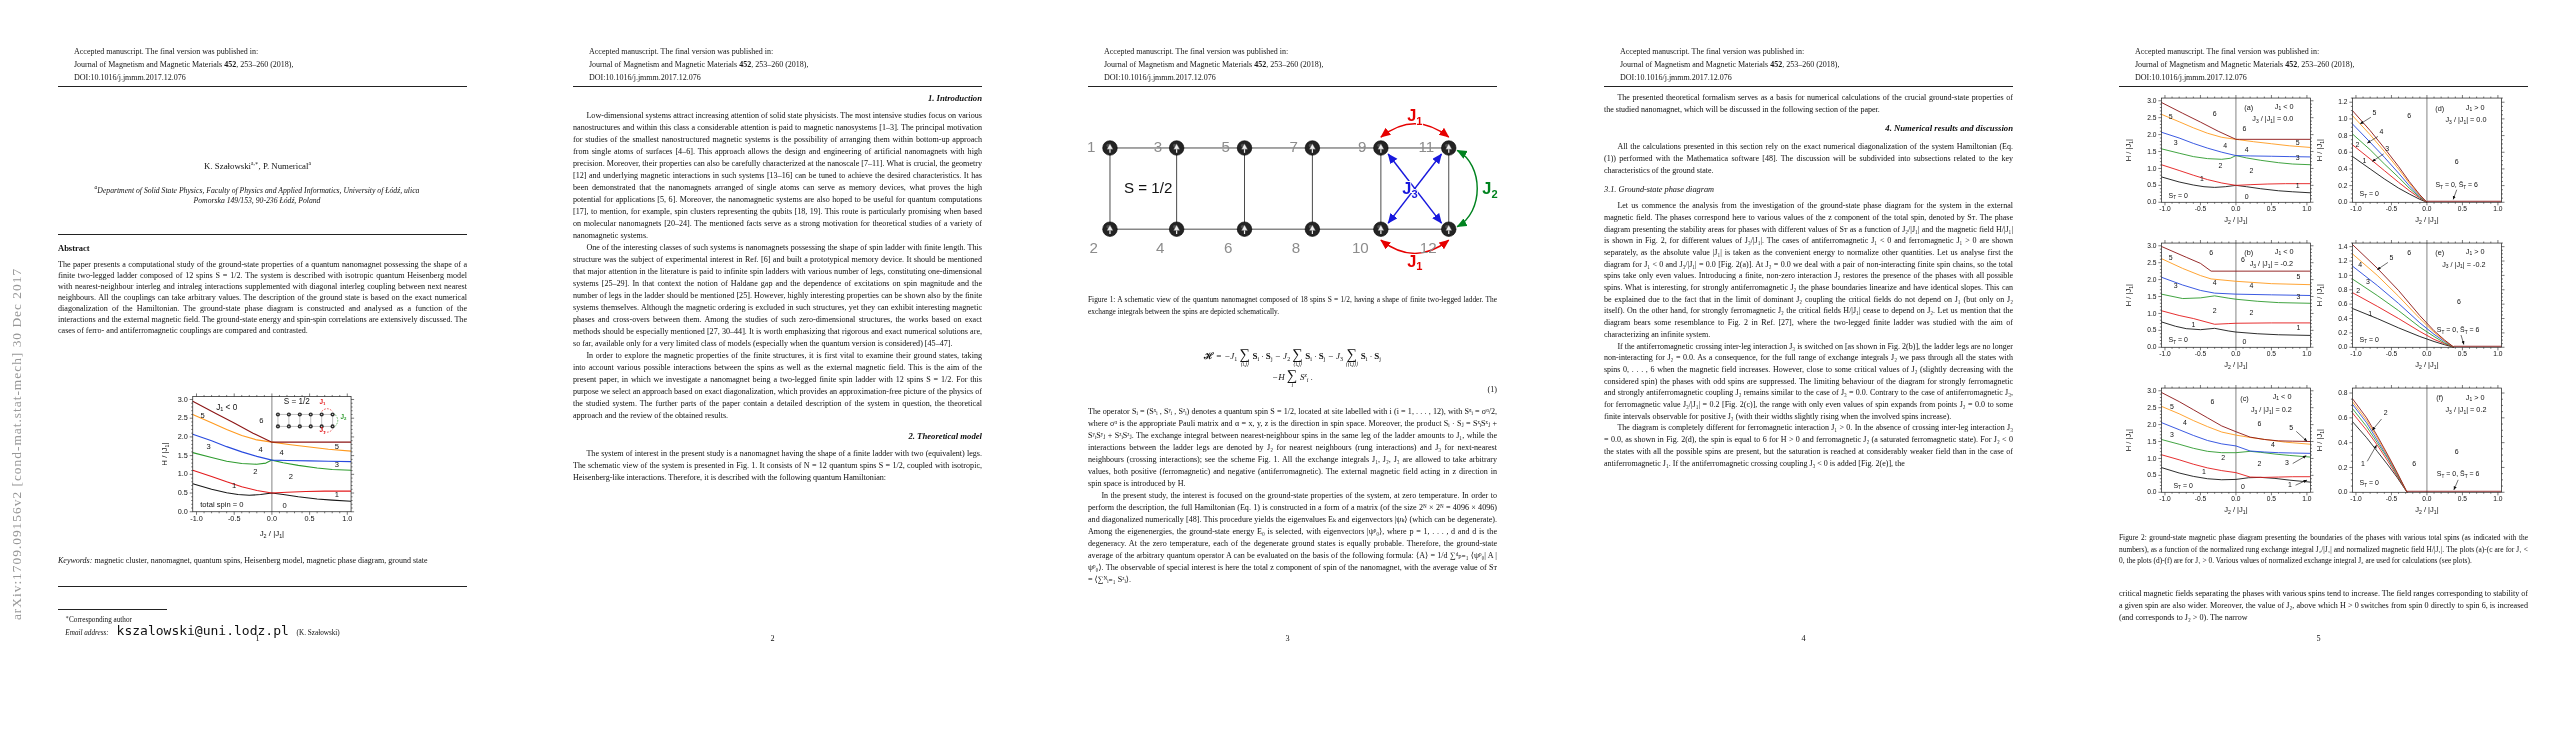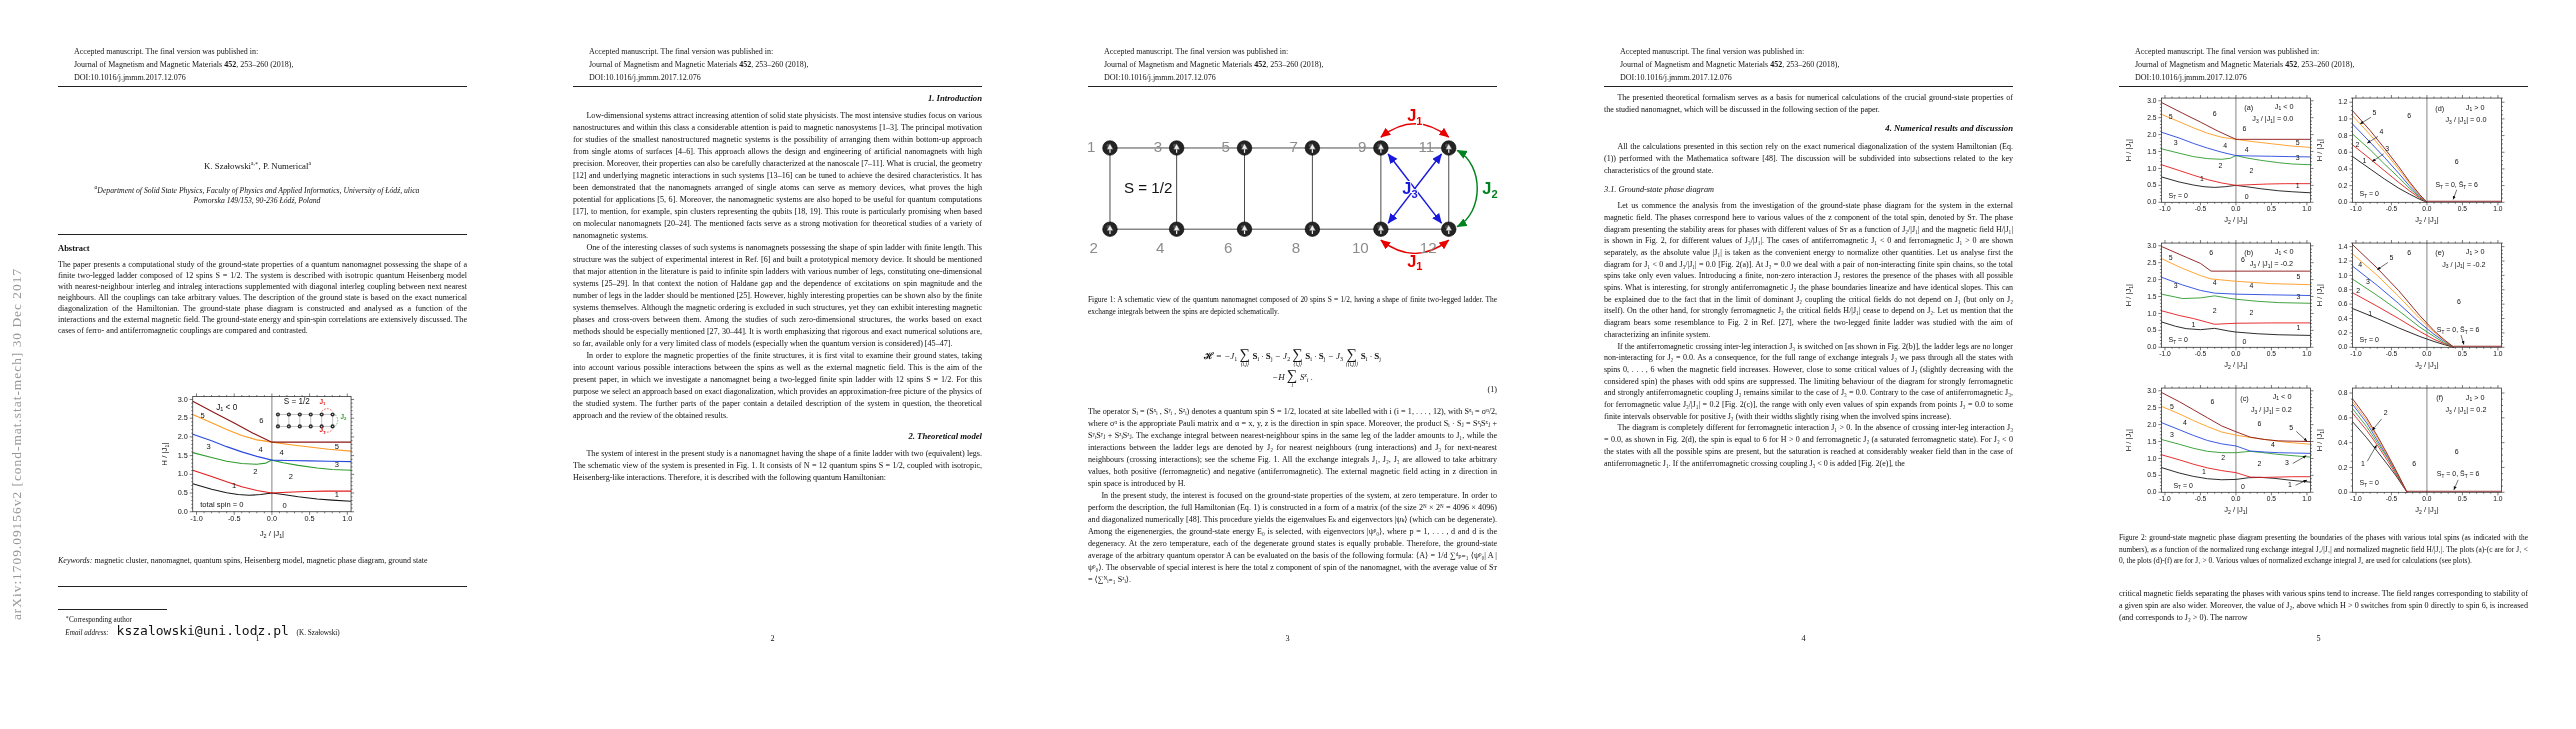--- a/index.html
+++ b/index.html
@@ -410,21 +410,21 @@
             <text x="445" y="268" font-size="25" fill="#8c8c8c" text-anchor="end"><tspan>8</tspan></text>
             <text x="558" y="268" font-size="25" fill="#8c8c8c" text-anchor="end"><tspan>10</tspan></text>
             <text x="670" y="268" font-size="25" fill="#8c8c8c" text-anchor="end"><tspan>12</tspan></text>
             <text x="194" y="169" font-size="25" fill="#111" text-anchor="middle" font-weight="500"><tspan>S = 1/2</tspan></text>
             <text x="634" y="50" font-size="27" fill="#e60000" text-anchor="middle" font-weight="bold" paint-order="stroke" stroke="#fff" stroke-width="3"><tspan>J</tspan><tspan font-size="18.360000000000003" dy="5.94" class="sub">1</tspan></text>
             <text x="634" y="290" font-size="27" fill="#e60000" text-anchor="middle" font-weight="bold" paint-order="stroke" stroke="#fff" stroke-width="3"><tspan>J</tspan><tspan font-size="18.360000000000003" dy="5.94" class="sub">1</tspan></text>
             <text x="626" y="170" font-size="27" fill="#1818dd" text-anchor="middle" font-weight="bold" paint-order="stroke" stroke="#fff" stroke-width="3"><tspan>J</tspan><tspan font-size="18.360000000000003" dy="5.94" class="sub">3</tspan></text>
             <text x="758" y="170" font-size="27" fill="#00831f" text-anchor="middle" font-weight="bold" paint-order="stroke" stroke="#fff" stroke-width="3"><tspan>J</tspan><tspan font-size="18.360000000000003" dy="5.94" class="sub">2</tspan></text>
           </g>
         </svg></div>
-    <div class="cap" style="top:294px">Figure 1:  A schematic view of the quantum nanomagnet composed of 20 spins S = 1/2, having a shape of finite two-legged ladder. The exchange integrals between the spins are depicted schematically.</div>
+    <div class="cap" style="top:294px">Figure 1:  A schematic view of the quantum nanomagnet composed of 18 spins S = 1/2, having a shape of finite two-legged ladder. The exchange integrals between the spins are depicted schematically.</div>
 
     <div class="eqwrap">
       <div class="ln" id="eq-line1"><span class="bs">ℋ</span><span style="font-style: italic;">  =  −J</span><span class="sb">1</span><span class="sum">
             <span class="sig">∑</span>
             <span class="lim">⟨i,j⟩</span>
           </span><span class="bs">S</span><span class="sb">i</span><span> · </span><span class="bs">S</span><span class="sb">j</span><span style="font-style: italic;"> − J</span><span class="sb">2</span><span class="sum">
             <span class="sig">∑</span>
             <span class="lim">⟨i,j⟩</span>
           </span><span class="bs">S</span><span class="sb">i</span><span> · </span><span class="bs">S</span><span class="sb">j</span><span style="font-style: italic;"> − J</span><span class="sb">3</span><span class="sum">
             <span class="sig">∑</span>

